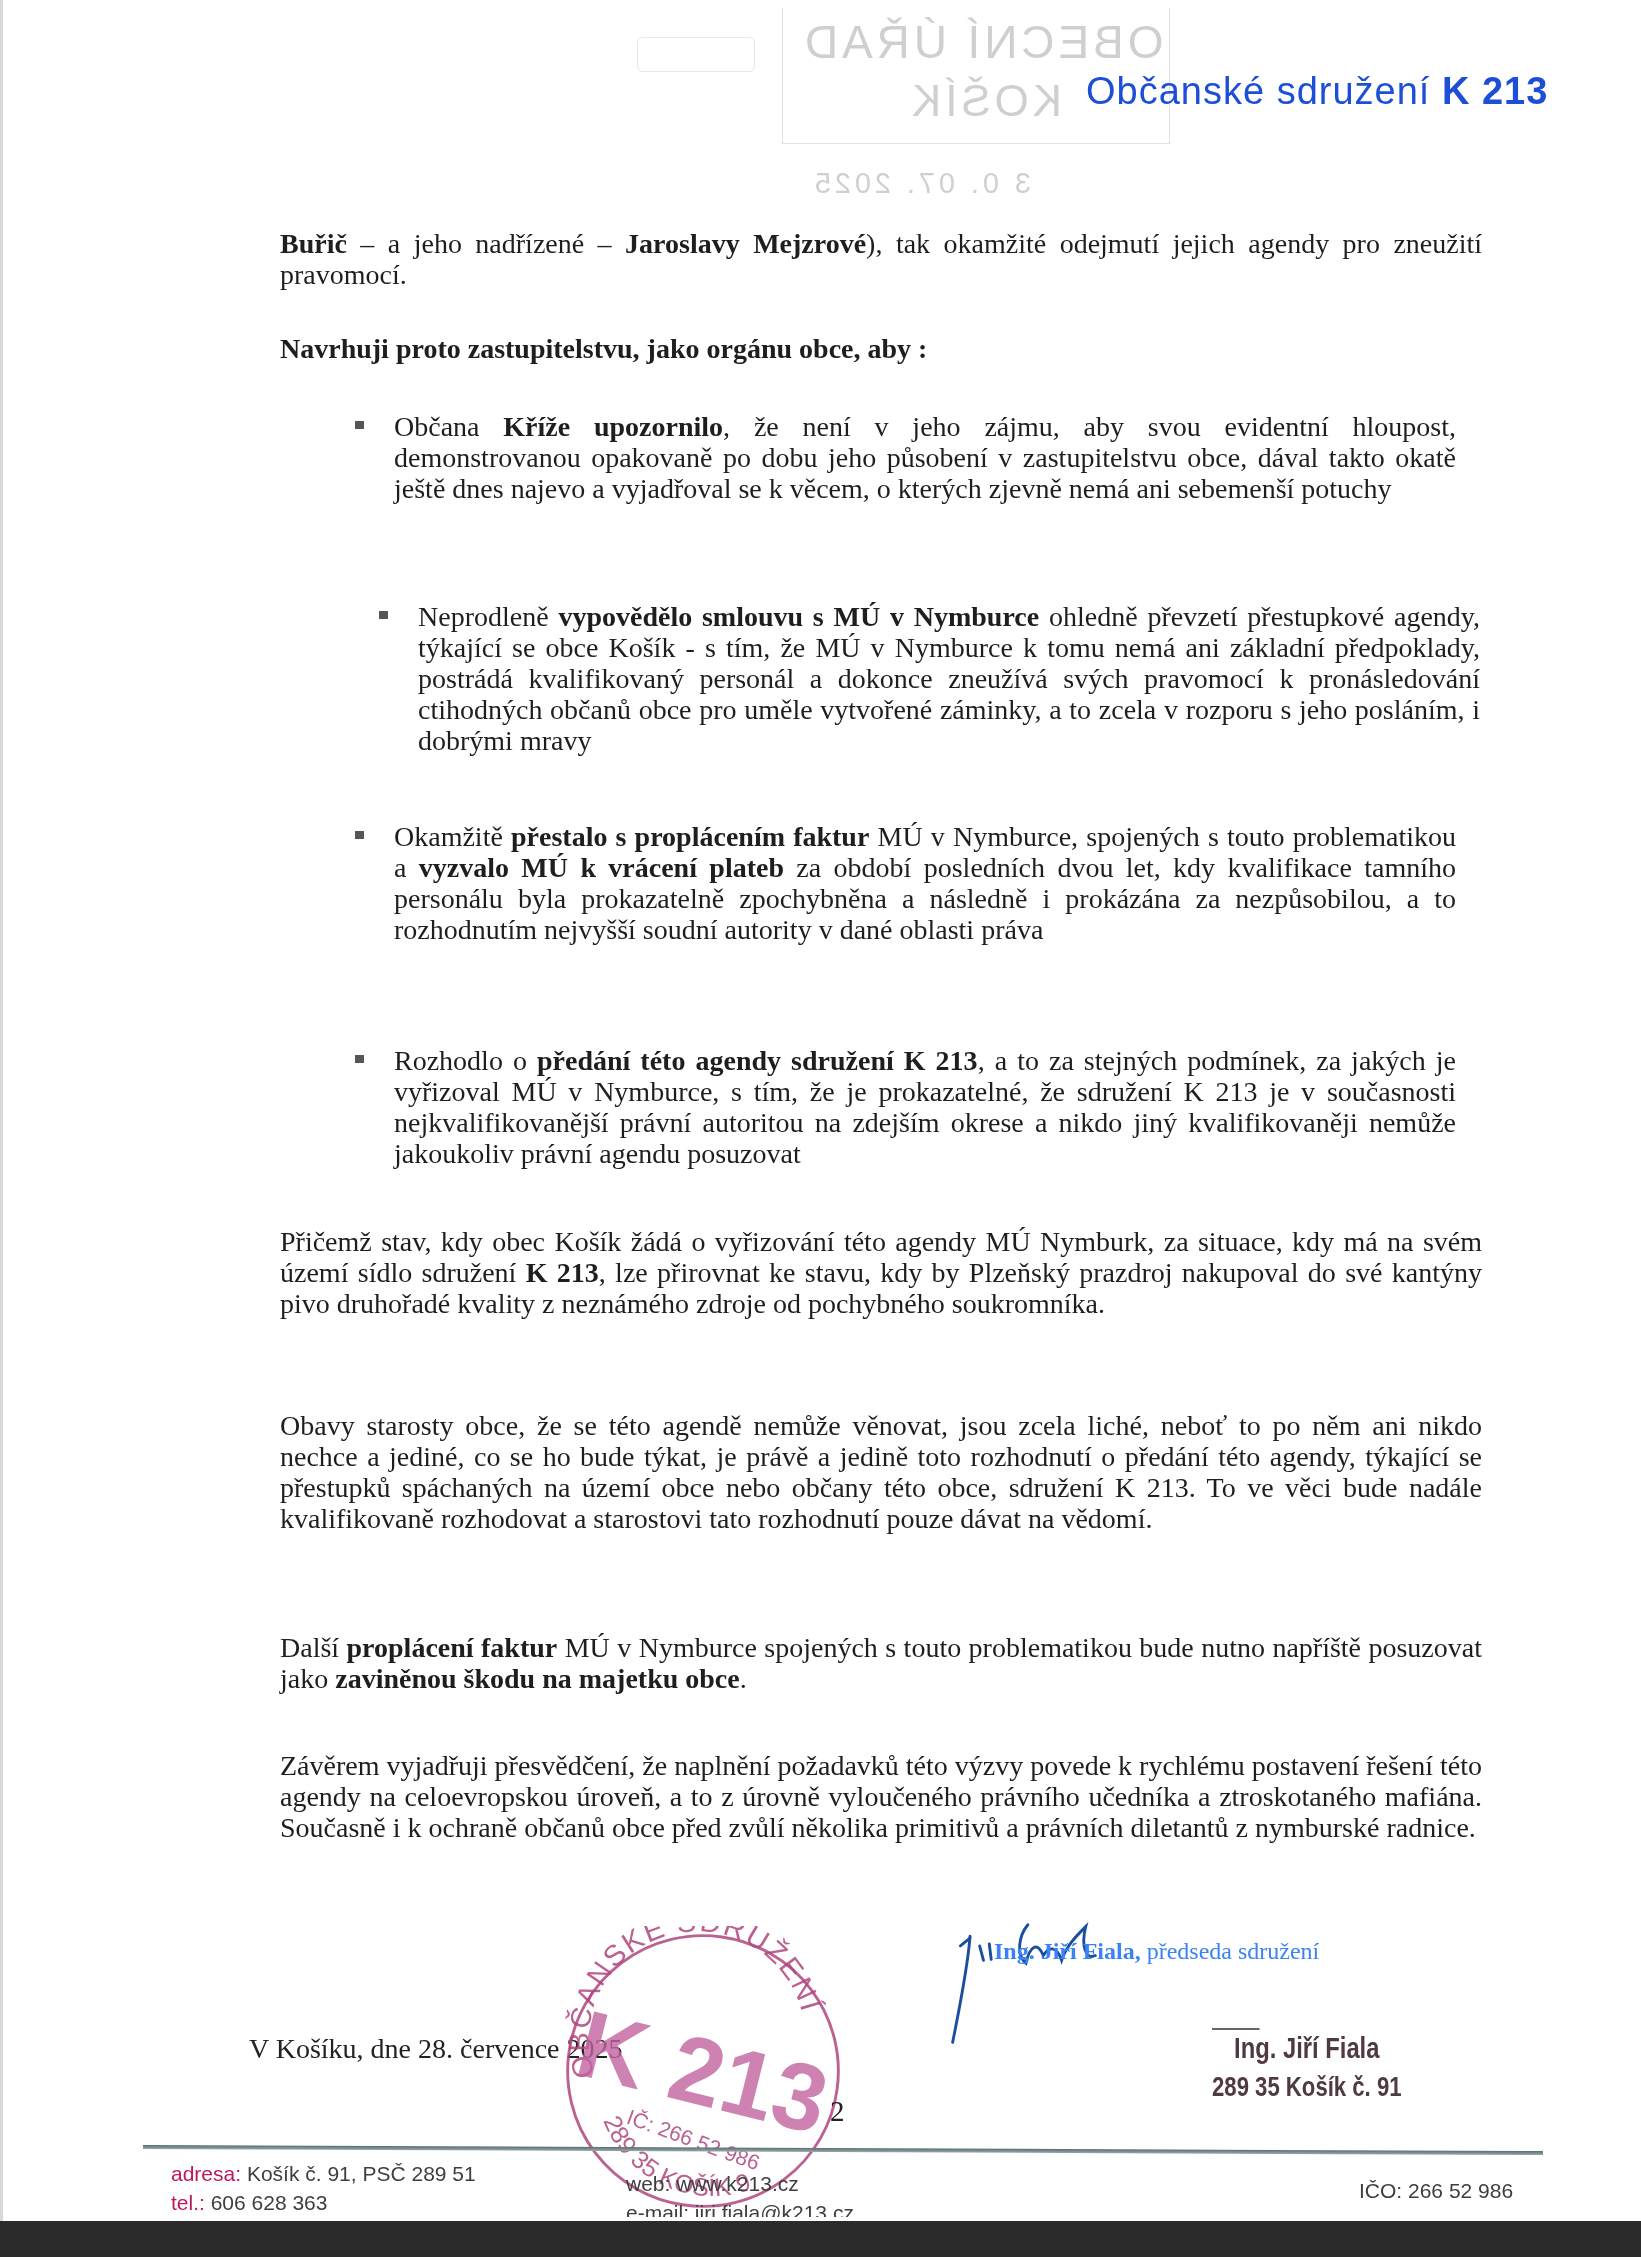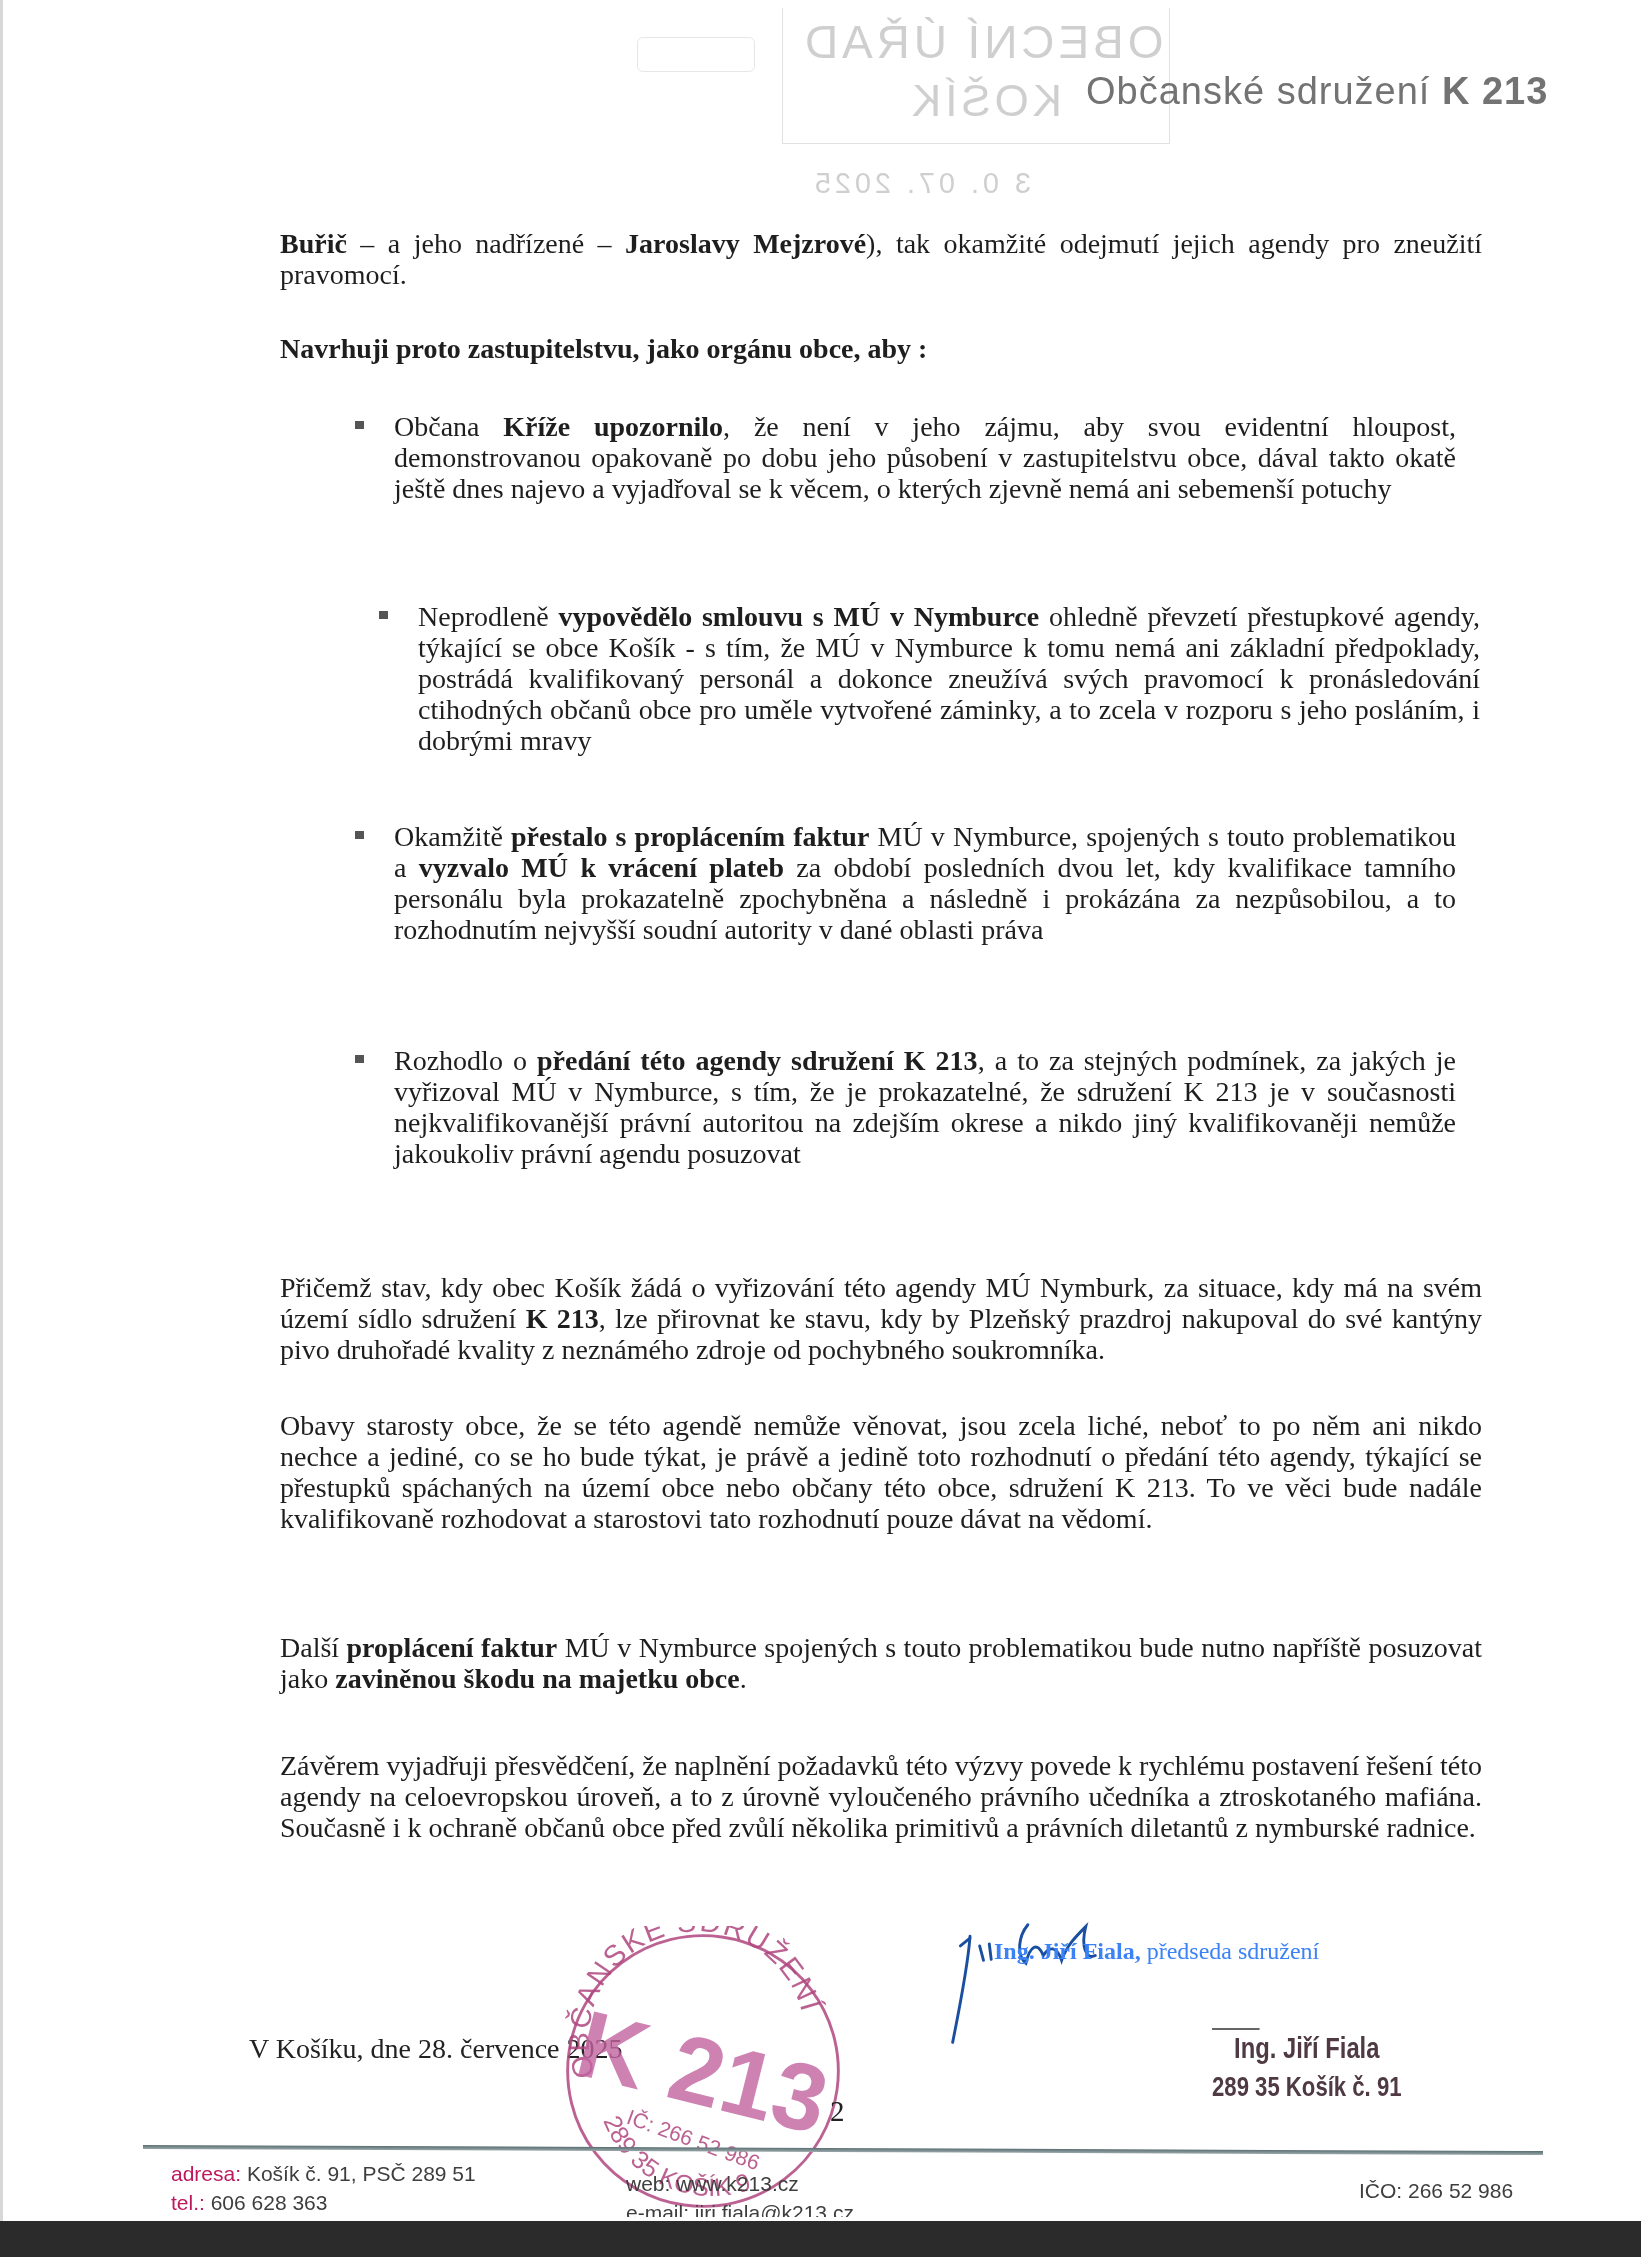--- a/index.html
+++ b/index.html
@@ -38,21 +38,21 @@
   }
   .office-stamp .date {
     position: absolute; left: 193px; top: 159px; font-size: 29px; letter-spacing: 3.9px;
     transform: scaleX(-1); white-space: nowrap;
   }
   .office-stamp .small1 { position: absolute; left: 19.3px; top: 29px; width: 116px; height: 33px; border: 1px solid #bbb; border-radius: 5.8px; }
 
   .letterhead {
     position: absolute; left: 1086px; top: 70px;
     font-family: "Liberation Sans", sans-serif; font-size: 38px;
-    color: #737373; white-space: nowrap; letter-spacing: 1px;
+    color: #1d4ed8; white-space: nowrap; letter-spacing: 1px;
   }
   .letterhead b { font-weight: bold; }
 
   .body-text {
     position: absolute; font-size: 28px; line-height: 31px; text-align: justify;
     color: #1e1e1e;
   }
   .body-text b { font-weight: bold; }
   .p { position: absolute; left: 249px; width: 1202px; margin-left: 31px; }
 
@@ -135,21 +135,21 @@
 <div class="body-text bullet-item" style="top:821px;">
   <span class="bullet-mark"></span>
   <span>Okamžitě </span><b>přestalo s proplácením faktur</b><span> MÚ v Nymburce, spojených s touto problematikou a </span><b>vyzvalo MÚ k vrácení plateb</b><span> za období posledních dvou let, kdy kvalifikace tamního personálu byla prokazatelně zpochybněna a následně i prokázána za nezpůsobilou, a to rozhodnutím nejvyšší soudní autority v dané oblasti práva</span>
 </div>
 
 <div class="body-text bullet-item" style="top:1045px;">
   <span class="bullet-mark"></span>
   <span>Rozhodlo o </span><b>předání této agendy sdružení K 213</b><span>, a to za stejných podmínek, za jakých je vyřizoval MÚ v Nymburce, s tím, že je prokazatelné, že sdružení K 213 je v současnosti nejkvalifikovanější právní autoritou na zdejším okrese a nikdo jiný kvalifikovaněji nemůže jakoukoliv právní agendu posuzovat</span>
 </div>
 
-<div class="body-text p" style="top:1272px;">
+<div class="body-text p" style="top:1226px;">
   <span>Přičemž stav, kdy obec Košík žádá o vyřizování této agendy MÚ Nymburk, za situace, kdy má na svém území sídlo sdružení </span><b>K 213</b><span>,  lze přirovnat ke stavu, kdy by Plzeňský prazdroj nakupoval do své kantýny pivo druhořadé kvality z neznámého zdroje od pochybného soukromníka.</span>
 </div>
 
 <div class="body-text p" style="top:1410px;">Obavy starosty obce, že se této agendě nemůže věnovat, jsou zcela liché, neboť to po něm ani nikdo nechce a jediné, co se ho bude týkat, je právě a jedině toto rozhodnutí o předání této agendy, týkající se přestupků spáchaných na území obce nebo občany této obce, sdružení K 213. To ve věci bude nadále kvalifikovaně rozhodovat  a starostovi tato rozhodnutí pouze dávat na vědomí.</div>
 
 <div class="body-text p" style="top:1632px;">
   <span>Další </span><b>proplácení faktur</b><span> MÚ v Nymburce spojených s touto problematikou bude nutno napříště posuzovat jako </span><b>zaviněnou škodu na majetku obce</b><span>.</span>
 </div>
 
 <div class="body-text p" style="top:1750px;">Závěrem vyjadřuji přesvědčení, že naplnění požadavků této výzvy povede k rychlému postavení řešení této agendy na celoevropskou úroveň, a to z úrovně vyloučeného právního učedníka a ztroskotaného mafiána. Současně i k ochraně občanů obce před zvůlí několika primitivů a právních diletantů  z nymburské radnice.</div>

